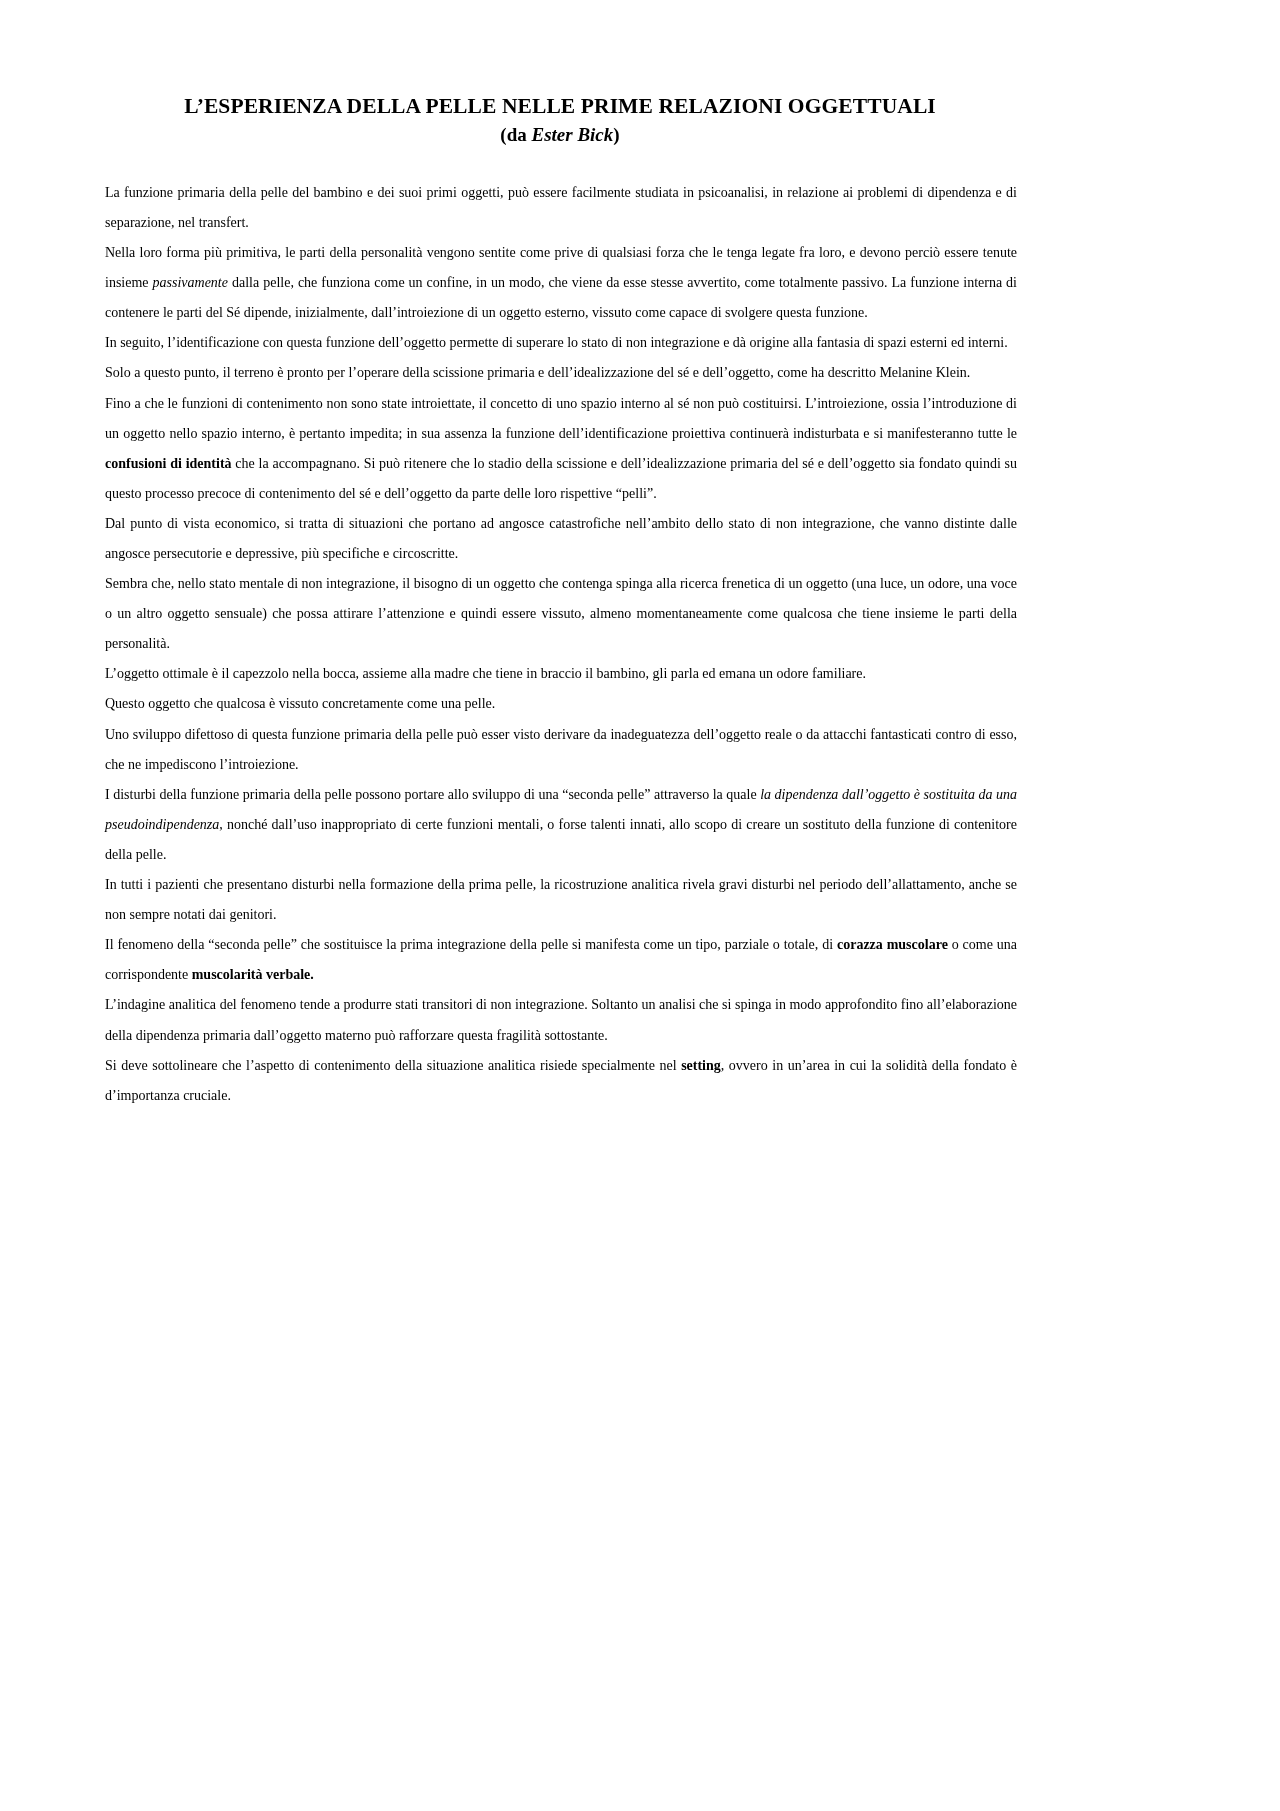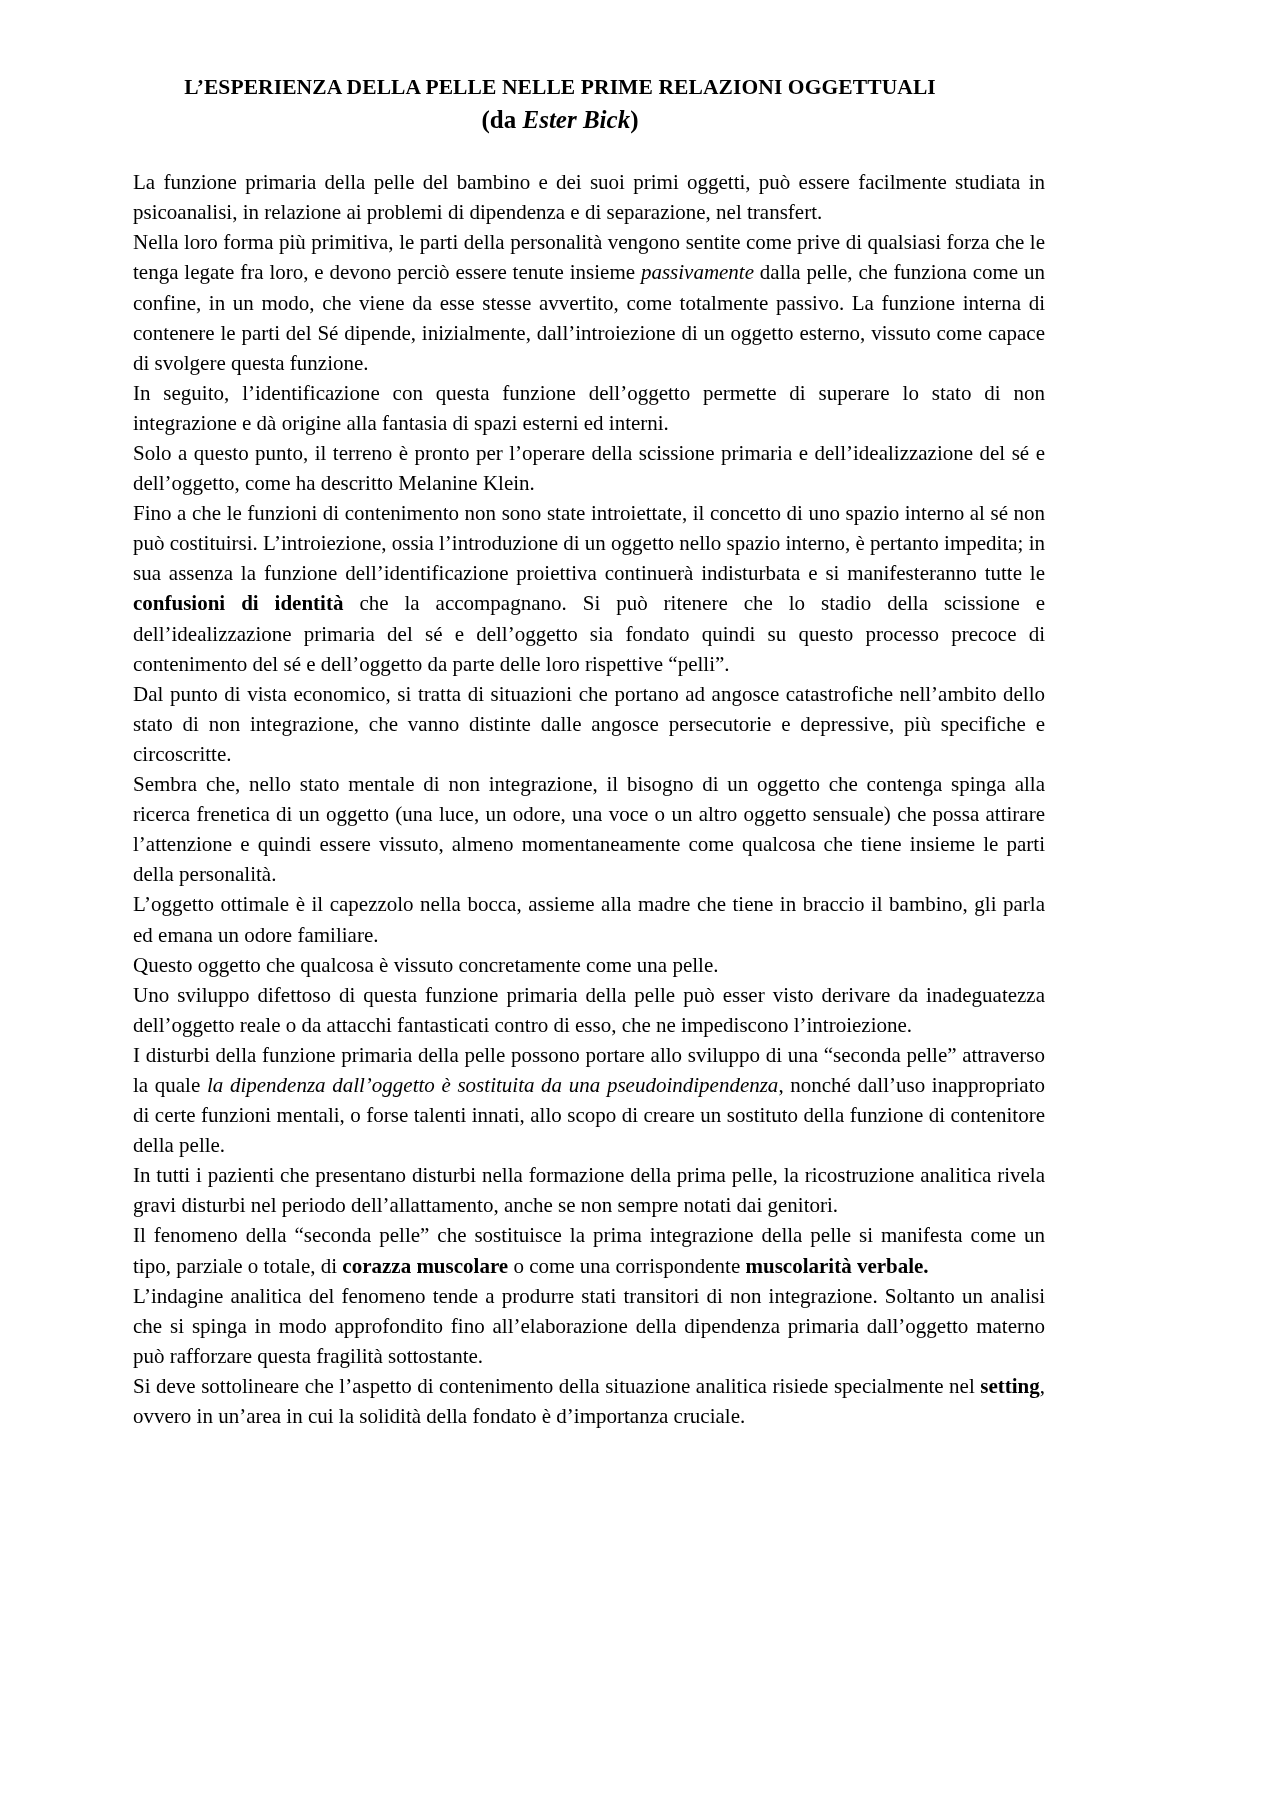--- a/index.html
+++ b/index.html
@@ -12,53 +12,52 @@
     width: 1280px;
     height: 1811px;
     font-family: "Liberation Serif", "DejaVu Serif", serif;
     color: #000000;
     -webkit-font-smoothing: antialiased;
   }
   .page {
     box-sizing: border-box;
     width: 1280px;
     height: 1361px;
-    padding: 73px 258px 0 105px;
+    padding: 92px 258px 0 105px;
     position: relative;
     border-radius: 19px;
   }
   .doc-title {
     font-size: 21.5px;
     font-weight: bold;
     text-align: center;
     letter-spacing: 0.1px;
     line-height: 1.38;
     margin: 0;
     padding: 0;
     width: 910px;
   }
   .doc-subtitle {
-    font-size: 25px;
+    font-size: 19px;
     font-weight: bold;
     text-align: center;
     line-height: 1.38;
     margin: 0 0 30px 0;
     padding: 0;
     width: 910px;
   }
   .doc-subtitle i {
     font-style: italic;
   }
   .body-text {
     width: 912px;
-    font-size: 21px;
+    font-size: 14px;
     line-height: 30.1px;
     text-align: justify;
     text-justify: inter-word;
-    margin-left: 28px;
   }
   .body-text p {
     margin: 0;
     padding: 0;
     text-indent: 0;
   }
   
   .body-text p b { font-weight: bold; }
   .body-text p i { }
 </style>

